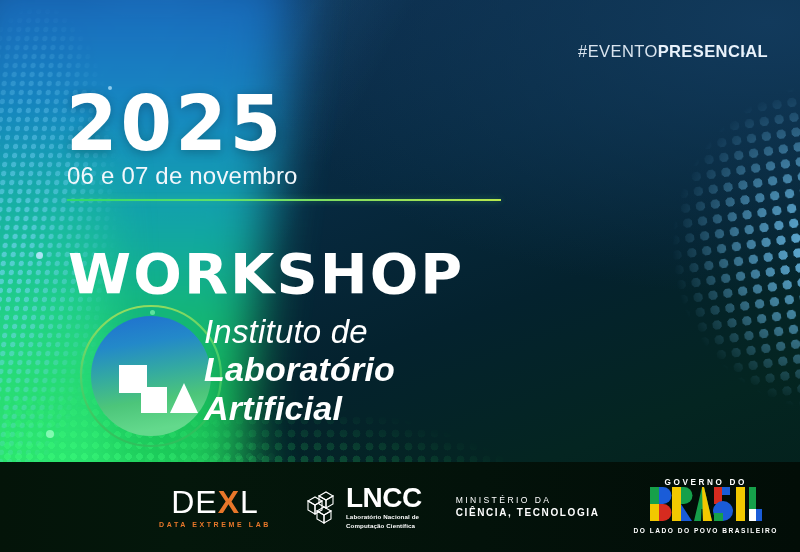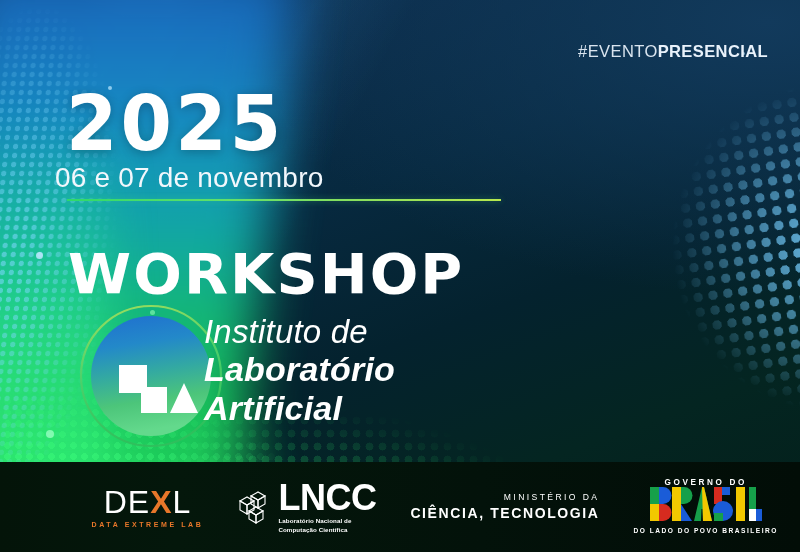--- a/index.html
+++ b/index.html
@@ -94,22 +94,22 @@
   .year{
     position:absolute;left:66px;top:86px;
     font-size:76px;font-weight:800;color:#fff;letter-spacing:3px;
     line-height:1;
     font-family:"DejaVu Sans",sans-serif;
     font-stretch:condensed;
     transform:scaleX(1.08);transform-origin:left center;
     text-shadow:0 2px 10px rgba(0,0,0,.25);
   }
   .dateline{
-    position:absolute;left:55px;top:162px;
-    font-size:28px;font-weight:300;color:#f2f7fc;letter-spacing:.2px;
+    position:absolute;left:67px;top:162px;
+    font-size:24px;font-weight:300;color:#f2f7fc;letter-spacing:.2px;
   }
   .rule{
     position:absolute;left:67px;top:199px;width:434px;height:2px;
     background:linear-gradient(90deg,#2fd96a 0%, #5fe06a 35%, #8ee05c 70%, #b7e84e 100%);
     box-shadow:0 0 6px rgba(70,220,110,.45);
   }
 
   .workshop{
     position:absolute;left:68px;top:247px;
     font-size:55px;font-weight:800;color:#fff;letter-spacing:2px;
@@ -143,27 +143,27 @@
   
   .dexl{line-height:1;text-align:center;}
   .dexl .word{font-size:32px;font-weight:400;letter-spacing:1px;color:#fff;font-family:"Liberation Sans",sans-serif;}
   .dexl .word .x{color:#e8772a;font-weight:600;}
   .dexl .sub{margin-top:3px;font-size:7px;font-weight:700;letter-spacing:2.6px;color:#e8772a;}
 
   
   .lncc{display:flex;align-items:center;gap:5px;}
   .lncc .mark{width:36px;height:36px;}
   .lncc .txt{line-height:1;}
-  .lncc .word{font-size:36px;font-weight:700;letter-spacing:-.5px;color:#fff;}
+  .lncc .word{font-size:28px;font-weight:700;letter-spacing:-.5px;color:#fff;}
   .lncc .sub{margin-top:1px;font-size:6.2px;font-weight:600;color:#fff;line-height:1.35;letter-spacing:.1px;}
 
   
-  .ministry{text-align:right;line-height:1.45;color:#fff;}
+  .ministry{line-height:1.45;color:#fff;}
   .ministry .l1{font-size:8.6px;font-weight:400;letter-spacing:2.4px;}
-  .ministry .l2{font-size:14px;font-weight:700;letter-spacing:1.6px;}
+  .ministry .l2{font-size:10px;font-weight:700;letter-spacing:1.6px;}
   .ministry .l3{font-size:10.2px;font-weight:700;letter-spacing:1.6px;}
 
   
   .govbr{text-align:center;line-height:1;}
   .govbr .top{font-size:8.2px;font-weight:700;letter-spacing:2.6px;color:#fff;}
   .govbr .sub{font-size:6.6px;font-weight:700;letter-spacing:1.5px;color:#fff;margin-top:4px;}
 </style>
 </head>
 <body>
 

